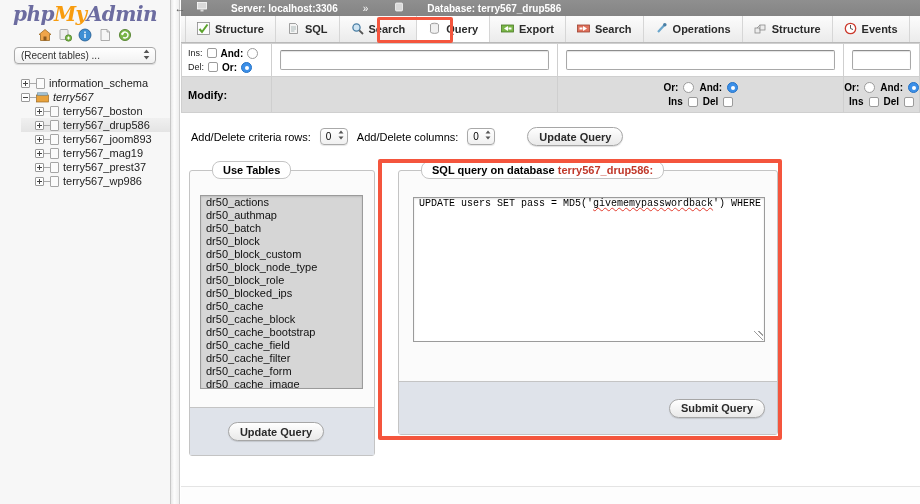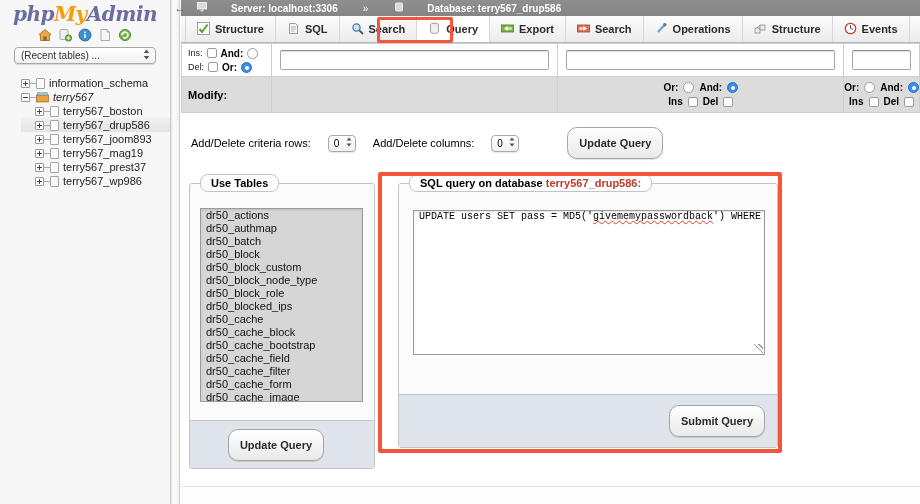--- a/index.html
+++ b/index.html
@@ -227,38 +227,38 @@
     background: #dcdcdc !important;
   }
   .modcell { text-align: center; padding: 3px 0 !important; }
   .modline1 { display:flex; justify-content:center; align-items:center; gap:5px; height:14px; }
   .modline2 { display:flex; justify-content:center; align-items:center; gap:5px; height:14px; }
   .modline1 .kb, .modline2 .k { font-weight: bold; font-size: 10px; }
 
   
   .addrow {
     display: flex; align-items: center;
-    gap: 17px;
+    gap: 9px;
     padding: 14px 0 14px 10px;
     font-size: 11px;
     background: #fff;
   }
   .numsel {
     display: inline-flex; align-items: center;
     width: 28px; height: 17px;
     border: 1px solid #a9a9a9; border-radius: 4px;
     background: linear-gradient(#ffffff,#f0f0f0);
     font-size: 10px; padding-left: 5px;
     position: relative;
     box-shadow: 0 1px 1px rgba(0,0,0,.1);
   }
   .numsel .arrows { position: absolute; right: 3px; top: 1px; font-size: 7px; line-height: 6.5px; color:#555; }
   .btn {
     display: inline-flex; align-items: center; justify-content: center;
-    height: 32px; padding: 0 11px;
+    height: 19px; padding: 0 11px;
     border: 1px solid #a6a6a6;
     border-radius: 10px;
     background: linear-gradient(#ffffff, #e9e9e9);
     font-size: 11px; font-weight: bold; color: #2a2a2a;
     box-shadow: 0 1px 1px rgba(0,0,0,.13);
     white-space: nowrap;
   }
 
   
   .lower {
@@ -266,21 +266,21 @@
     margin: 0 0 0 0;
     padding: 0;
   }
   .fieldset {
     position: absolute;
     border: 1px solid #c4c4c4;
     border-radius: 3px;
     background: #fbfbfb;
   }
   .legend {
-    position: absolute; top: -10px; left: 10px;
+    position: absolute; top: -10px; left: 22px;
     background: #fff;
     border: 1px solid #c4c4c4;
     border-radius: 8px;
     padding: 2px 10px;
     font-size: 11px; font-weight: bold;
     white-space: nowrap;
   }
   .legend .dbname { color: #c0392b; }
 
   .listbox {

